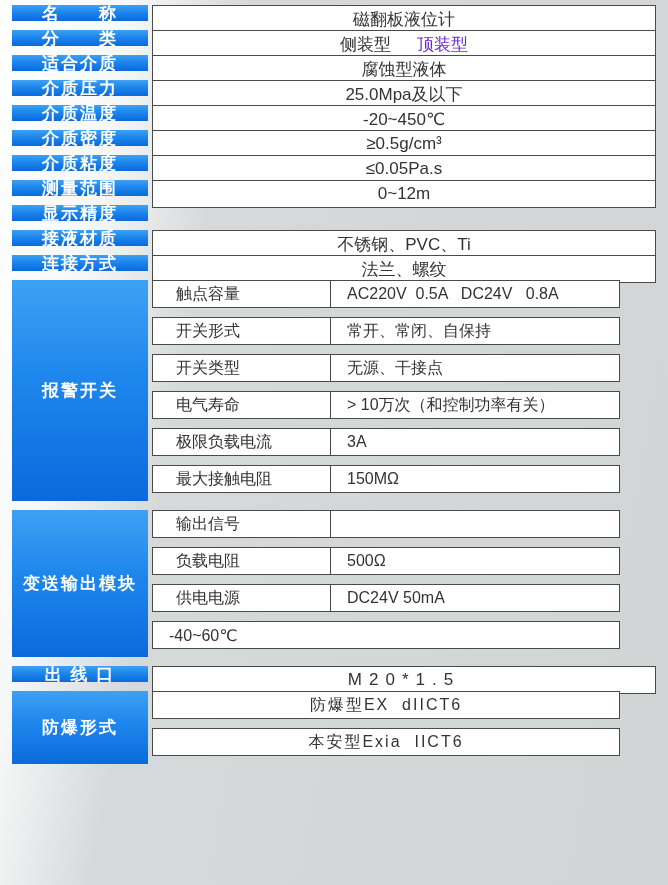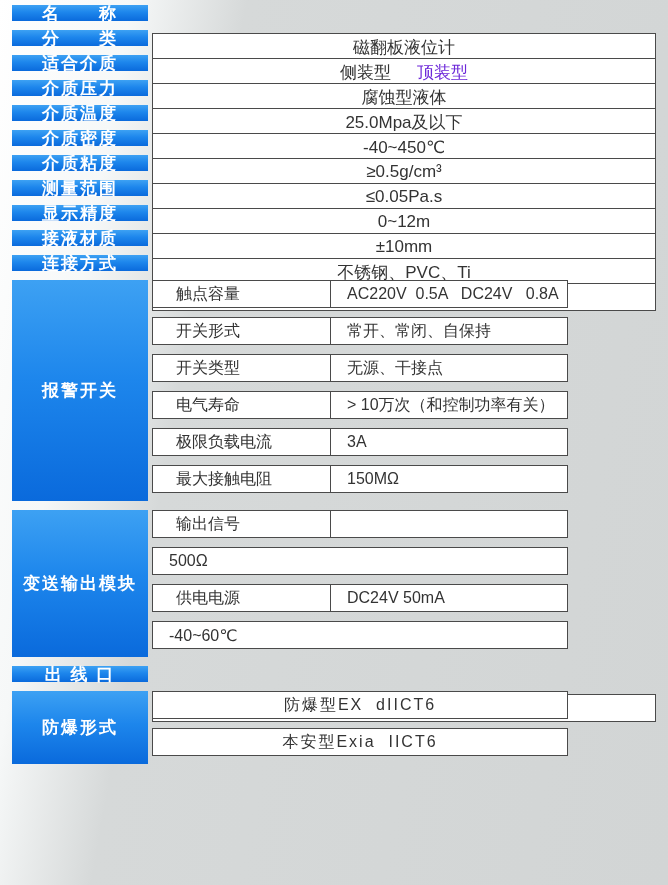--- a/index.html
+++ b/index.html
@@ -17,27 +17,27 @@
     background:linear-gradient(180deg,#3da1f3 0%,#1d86ec 45%,#0a6adc 100%);
     color:#fff;font-weight:bold;font-size:17px;letter-spacing:2px;
     display:flex;align-items:center;justify-content:center;
     white-space:pre;box-sizing:border-box;
   }
   .cell{
     width:504px;flex:0 0 504px;margin-left:4px;height:28px;
     background:#fff;border:1px solid #4a4a4a;box-sizing:border-box;
     display:flex;align-items:center;font-size:17px;white-space:pre;
   }
-  .center{justify-content:center;margin-top:28px;}
+  .center{justify-content:center;}
   .sec{color:#6d28d9;margin-left:26px;}
   .subcol{display:flex;flex-direction:column;margin-left:4px;}
   .subcol .subrow{margin-bottom:9px;}
   .subcol .subrow:last-child{margin-bottom:8px;}
   .subrow{
-    display:flex;width:416px;height:28px;background:#fff;
+    display:flex;width:468px;height:28px;background:#fff;
     border:1px solid #4a4a4a;box-sizing:border-box;font-size:16px;
     align-items:stretch;white-space:pre;
   }
   .subname{
     width:178px;flex:0 0 178px;border-right:1px solid #4a4a4a;
     display:flex;align-items:center;padding-left:23px;box-sizing:border-box;
   }
   .subval{flex:1;display:flex;align-items:center;padding-left:16px;}
   .subfull{flex:1;display:flex;align-items:center;justify-content:center;letter-spacing:2px;}
   .ls-wide{letter-spacing:7px;}
@@ -67,41 +67,40 @@
     <div class="cell center">腐蚀型液体</div>
   </div>
 
   <div class="row simple-row">
     <div class="blue">介质压力</div>
     <div class="cell center">25.0Mpa及以下</div>
   </div>
 
   <div class="row simple-row">
     <div class="blue">介质温度</div>
-    <div class="cell center">-40~450℃</div>
+    <div class="cell center">-20~450℃</div>
   </div>
 
   <div class="row simple-row">
     <div class="blue">介质密度</div>
     <div class="cell center">≥0.5g/cm³</div>
   </div>
 
   <div class="row simple-row">
     <div class="blue">介质粘度</div>
     <div class="cell center">≤0.05Pa.s</div>
   </div>
 
   <div class="row simple-row">
     <div class="blue">测量范围</div>
     <div class="cell center">0~12m</div>
   </div>
 
   <div class="row simple-row">
     <div class="blue">显示精度</div>
-    <div class="cell center">±10mm</div>
   </div>
 
   <div class="row simple-row">
     <div class="blue">接液材质</div>
     <div class="cell center">不锈钢、PVC、Ti</div>
   </div>
 
   <div class="row simple-row">
     <div class="blue">连接方式</div>
     <div class="cell center">法兰、螺纹</div>
@@ -137,20 +136,21 @@
     </div>
   </div>
 
   <div class="row">
     <div class="blue">变送输出模块</div>
     <div class="subcol">
       <div class="subrow">
         <div class="subname">输出信号</div>
       </div>
       <div class="subrow">
+        <div class="subname">负载电阻</div>
         <div class="subval">500Ω</div>
       </div>
       <div class="subrow">
         <div class="subname">供电电源</div>
         <div class="subval">DC24V 50mA</div>
       </div>
       <div class="subrow">
         <div class="subval">-40~60℃</div>
       </div>
     </div>

